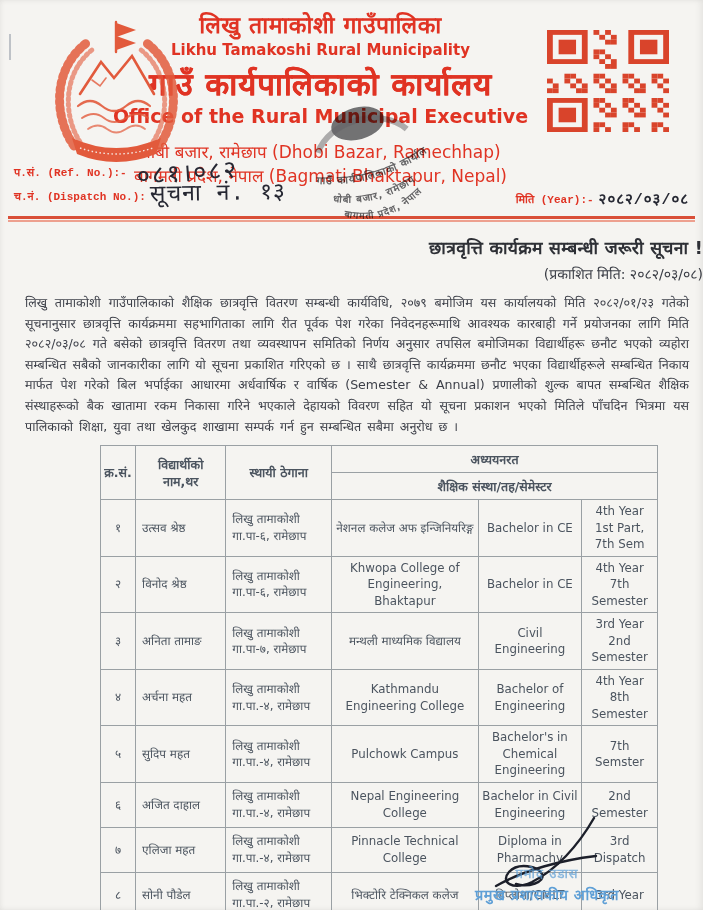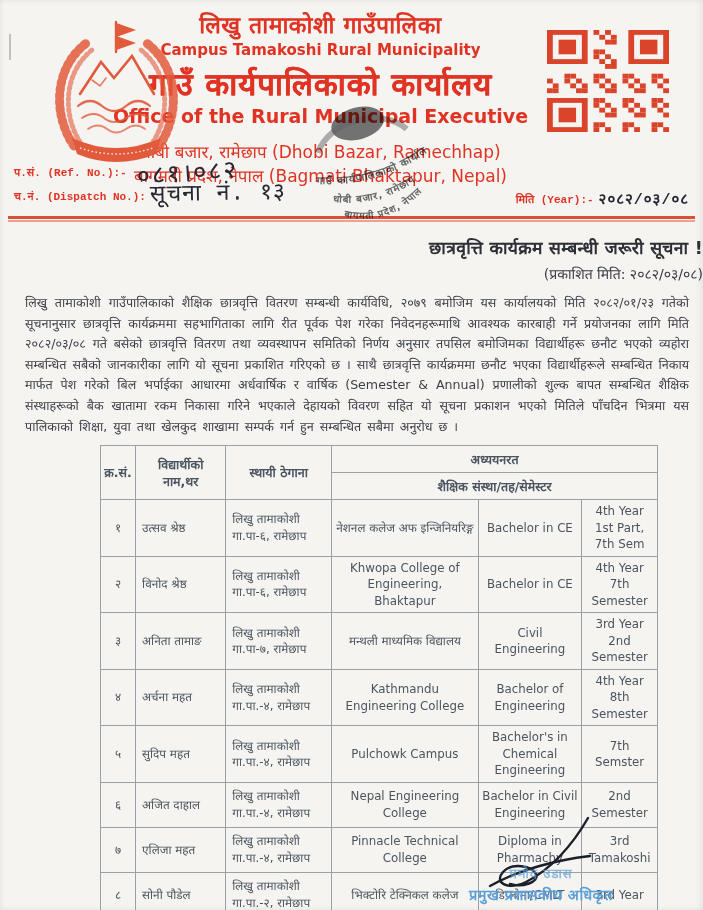--- a/index.html
+++ b/index.html
@@ -67,21 +67,21 @@
   th{font-size:12.5px;font-weight:600;}
   td{font-size:11.8px;line-height:1.4;}
   .c-sn{width:6.3%;} .c-name{width:16.2%;} .c-addr{width:19%;}
   .c-inst{width:26.3%;} .c-level{width:18.6%;} .c-sem{width:13.6%;}
   .th-study{height:27px;} .th-sub{height:27px;}
   tbody tr{height:45px;}
   .td-addr{text-align:left;padding-left:6px;}
   .td-name{text-align:left;padding-left:6px;}
 
   
-  .sign-block{position:absolute;right:32px;bottom:6px;width:260px;text-align:center;z-index:6;}
+  .sign-block{position:absolute;right:26px;bottom:6px;width:260px;text-align:center;z-index:6;}
   .sign-svg{display:block;margin:0 auto -30px auto;position:relative;left:6px;}
   .sign-name{color:var(--stamp-blue);opacity:.7;font-size:13px;font-weight:700;letter-spacing:1px;}
   .sign-title{color:var(--stamp-blue);font-size:14.5px;font-weight:700;margin-top:2px;letter-spacing:.5px;}
 </style>
 </head>
 <body>
 
 <div class="paper">
   <div class="scan-mark"></div>
 
@@ -105,21 +105,21 @@
         <path d="M38,100 q12,-8 22,0 t22,0 t22,0" stroke-width="2" opacity=".8"></path>
         <path d="M44,111 q10,-7 19,0 t19,0 t19,0" stroke-width="1.8" opacity=".7"></path>
       </g>
 
       <path d="M28,120 q44,20 89,0 l-5,16 q-40,16 -79,0 z" fill="var(--logo-red)"></path>
       <path d="M36,130 q36,12 73,0" stroke="#f7f6f3" stroke-width="1.4" fill="none" stroke-dasharray="1.5 2.5" opacity=".9"></path>
     </svg>
 
     <div class="head-text">
       <div class="h-np1">लिखु तामाकोशी गाउँपालिका</div>
-      <div class="h-en1">Campus Tamakoshi Rural Municipality</div>
+      <div class="h-en1">Likhu Tamakoshi Rural Municipality</div>
       <div class="h-np2">गाउँ कार्यपालिकाको कार्यालय</div>
       <div class="h-en2">Office of the Rural Municipal Executive</div>
       <div class="h-addr">
         <div>धोबी बजार, रामेछाप (Dhobi Bazar, Ramechhap)</div>
         <div>बागमती प्रदेश, नेपाल (Bagmati Bhaktapur, Nepal)</div>
       </div>
     </div>
 
     <svg class="qr" viewBox="0 0 126 126" preserveAspectRatio="none">
       <g id="qr-modules">
@@ -355,21 +355,21 @@
           </tr>
           <tr>
             <td class="td-sn">७</td>
             <td class="td-name">एलिजा महत</td>
             <td class="td-addr">
               <div>लिखु तामाकोशी</div>
               <div>गा.पा.-४, रामेछाप</div>
             </td>
             <td class="td-inst">Pinnacle Technical College</td>
             <td class="td-level">Diploma in Pharmachy</td>
-            <td class="td-sem">3rd Tamakoshi</td>
+            <td class="td-sem">3rd Dispatch</td>
           </tr>
           <tr>
             <td class="td-sn">८</td>
             <td class="td-name">सोनी पौडेल</td>
             <td class="td-addr">
               <div>लिखु तामाकोशी</div>
               <div>गा.पा.-२, रामेछाप</div>
             </td>
             <td class="td-inst">भिक्टोरि टेक्निकल कलेज</td>
             <td class="td-level">डिप्लोमा/CMLT</td>

